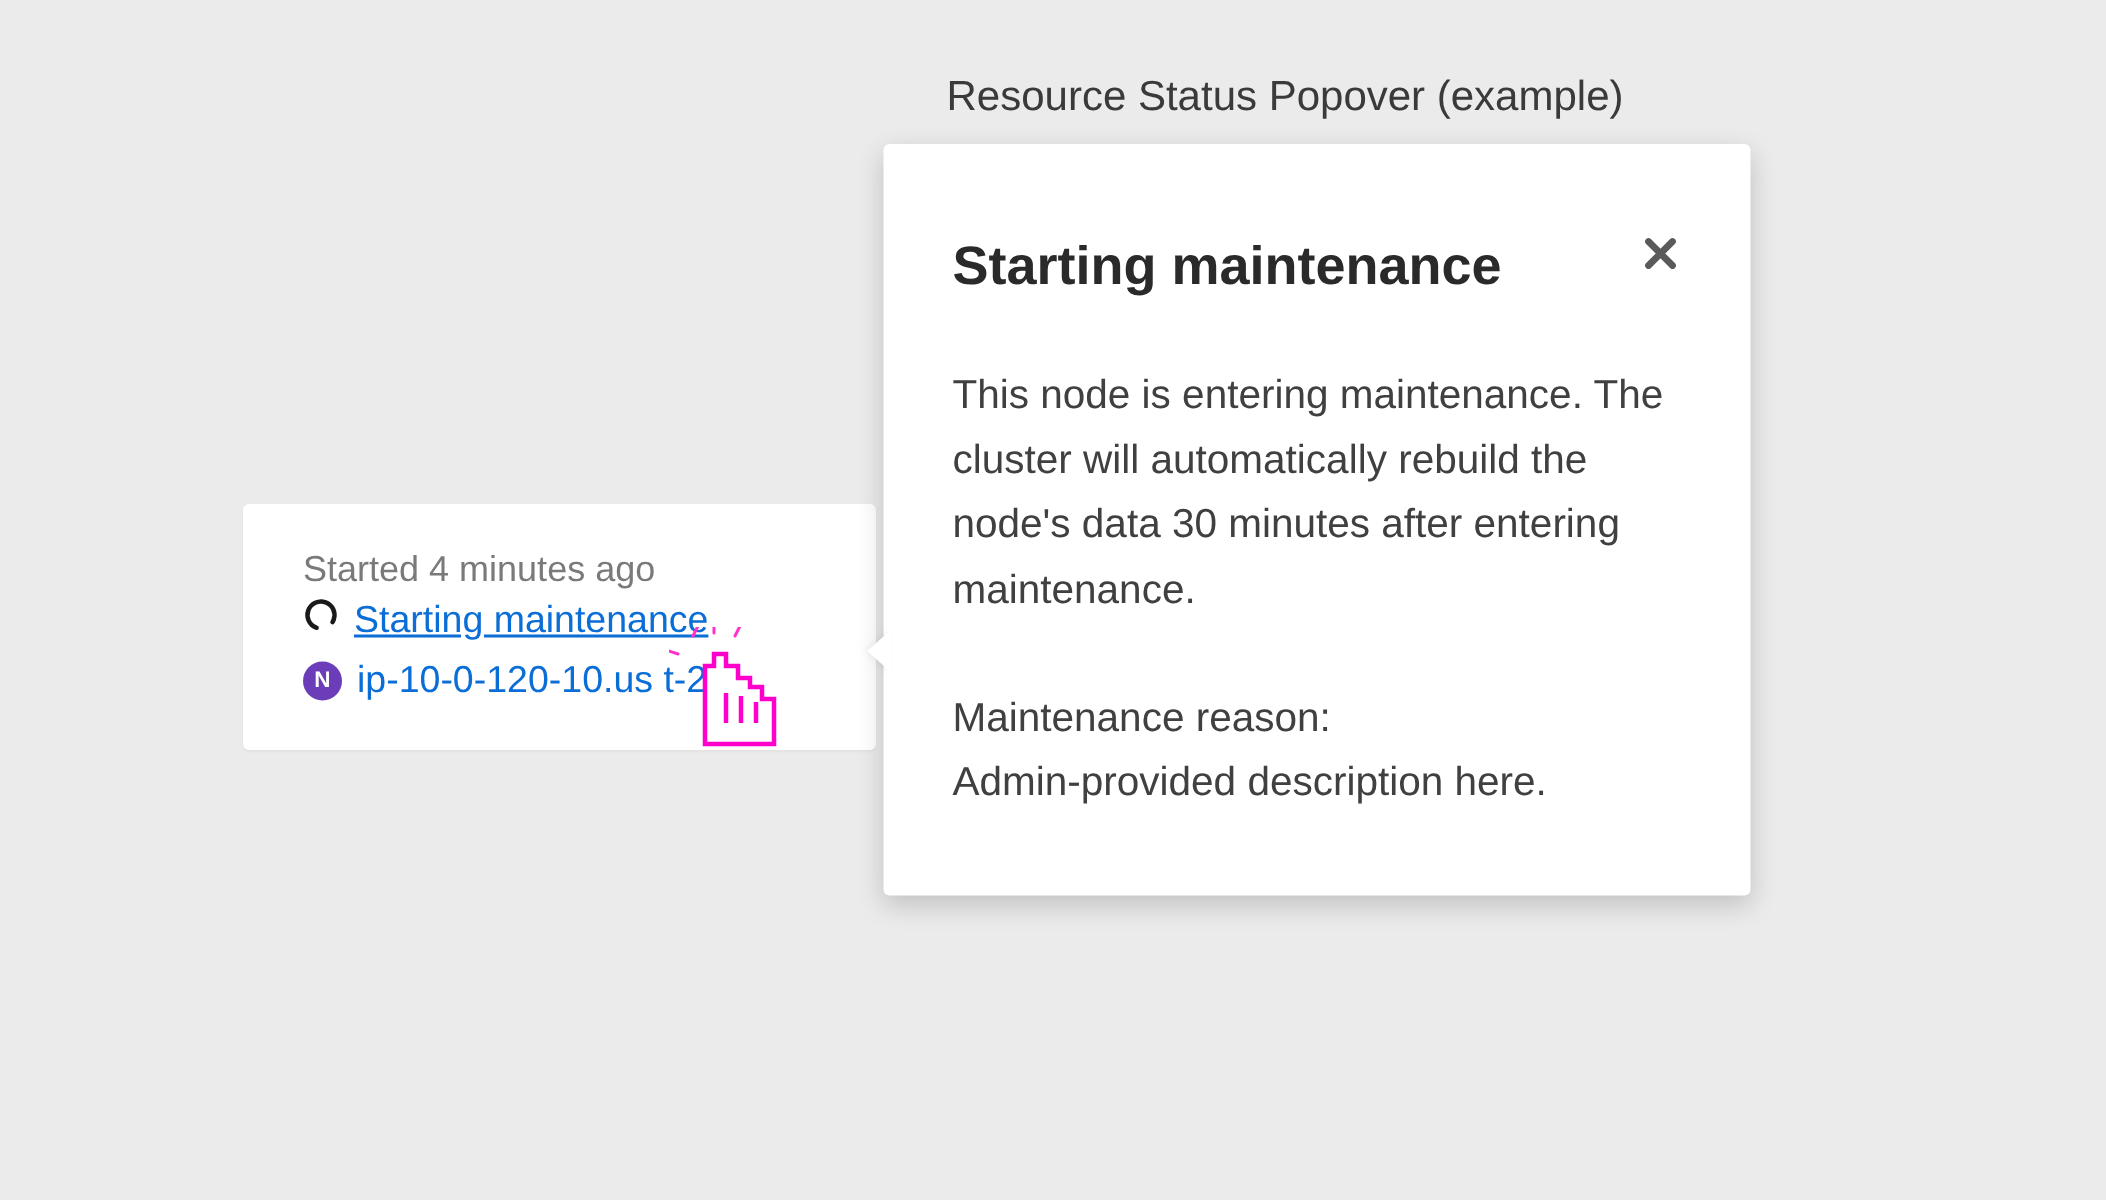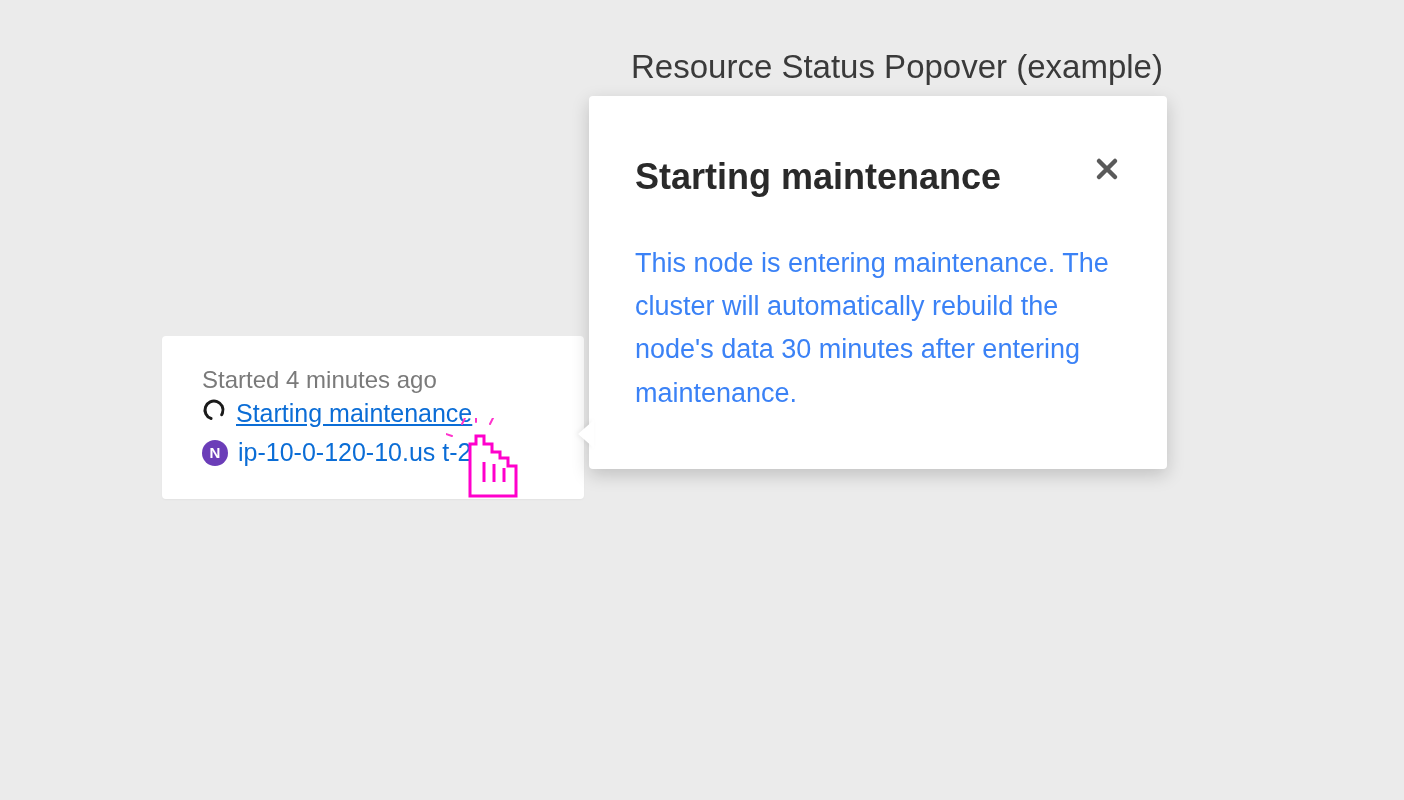--- a/index.html
+++ b/index.html
@@ -12,21 +12,21 @@
       height: 800px;
       background: #ebebeb;
       font-family: -apple-system, BlinkMacSystemFont, "Segoe UI", Helvetica, Arial, sans-serif;
       position: relative;
       overflow: hidden;
     }
     .page-title {
       position: absolute;
       top: 48px;
       left: 631px;
-      font-size: 33px;
+      font-size: 28px;
       color: #3a3a3a;
       font-weight: 400;
     }
     .card {
       position: absolute;
       top: 336px;
       left: 162px;
       width: 422px;
       background: #ffffff;
       border-radius: 4px;
@@ -113,21 +113,21 @@
     .close-btn {
       font-size: 32px;
       color: #5a5a5a;
       cursor: pointer;
       line-height: 1;
       padding: 2px;
       margin-top: -4px;
     }
     .popover-body {
       font-size: 27px;
-      color: #3b82f6;
+      color: #404040;
       line-height: 1.6;
     }
     .popover-body p + p {
       margin-top: 42px;
     }
     .cursor-overlay {
       position: absolute;
       top: 418px;
       left: 446px;
       pointer-events: none;
@@ -163,20 +163,24 @@
     <div class="close-btn">
       <span>
         <svg width="24" height="24" viewBox="0 0 24 24">
           <path d="M4 4 L20 20 M20 4 L4 20" stroke="#5a5a5a" stroke-width="4.5" stroke-linecap="round"></path>
         </svg>
       </span>
     </div>
   </div>
   <div class="popover-body">
     <p>This node is entering maintenance. The cluster will automatically rebuild the node's data 30 minutes after entering maintenance.</p>
+    <p>
+      <span>Maintenance reason:</span><br>
+      <span>Admin-provided description here.</span>
+    </p>
   </div>
 </div>
 
 <div class="cursor-overlay">
   <svg width="90" height="100" viewBox="0 0 90 100">
     <g stroke="#ff33cc" stroke-width="2" stroke-linecap="round">
       <line x1="16" y1="6" x2="22" y2="-6"></line>
       <line x1="30" y1="4" x2="30" y2="-10"></line>
       <line x1="44" y1="6" x2="50" y2="-6"></line>
       <line x1="6" y1="18" x2="-6" y2="14"></line>

